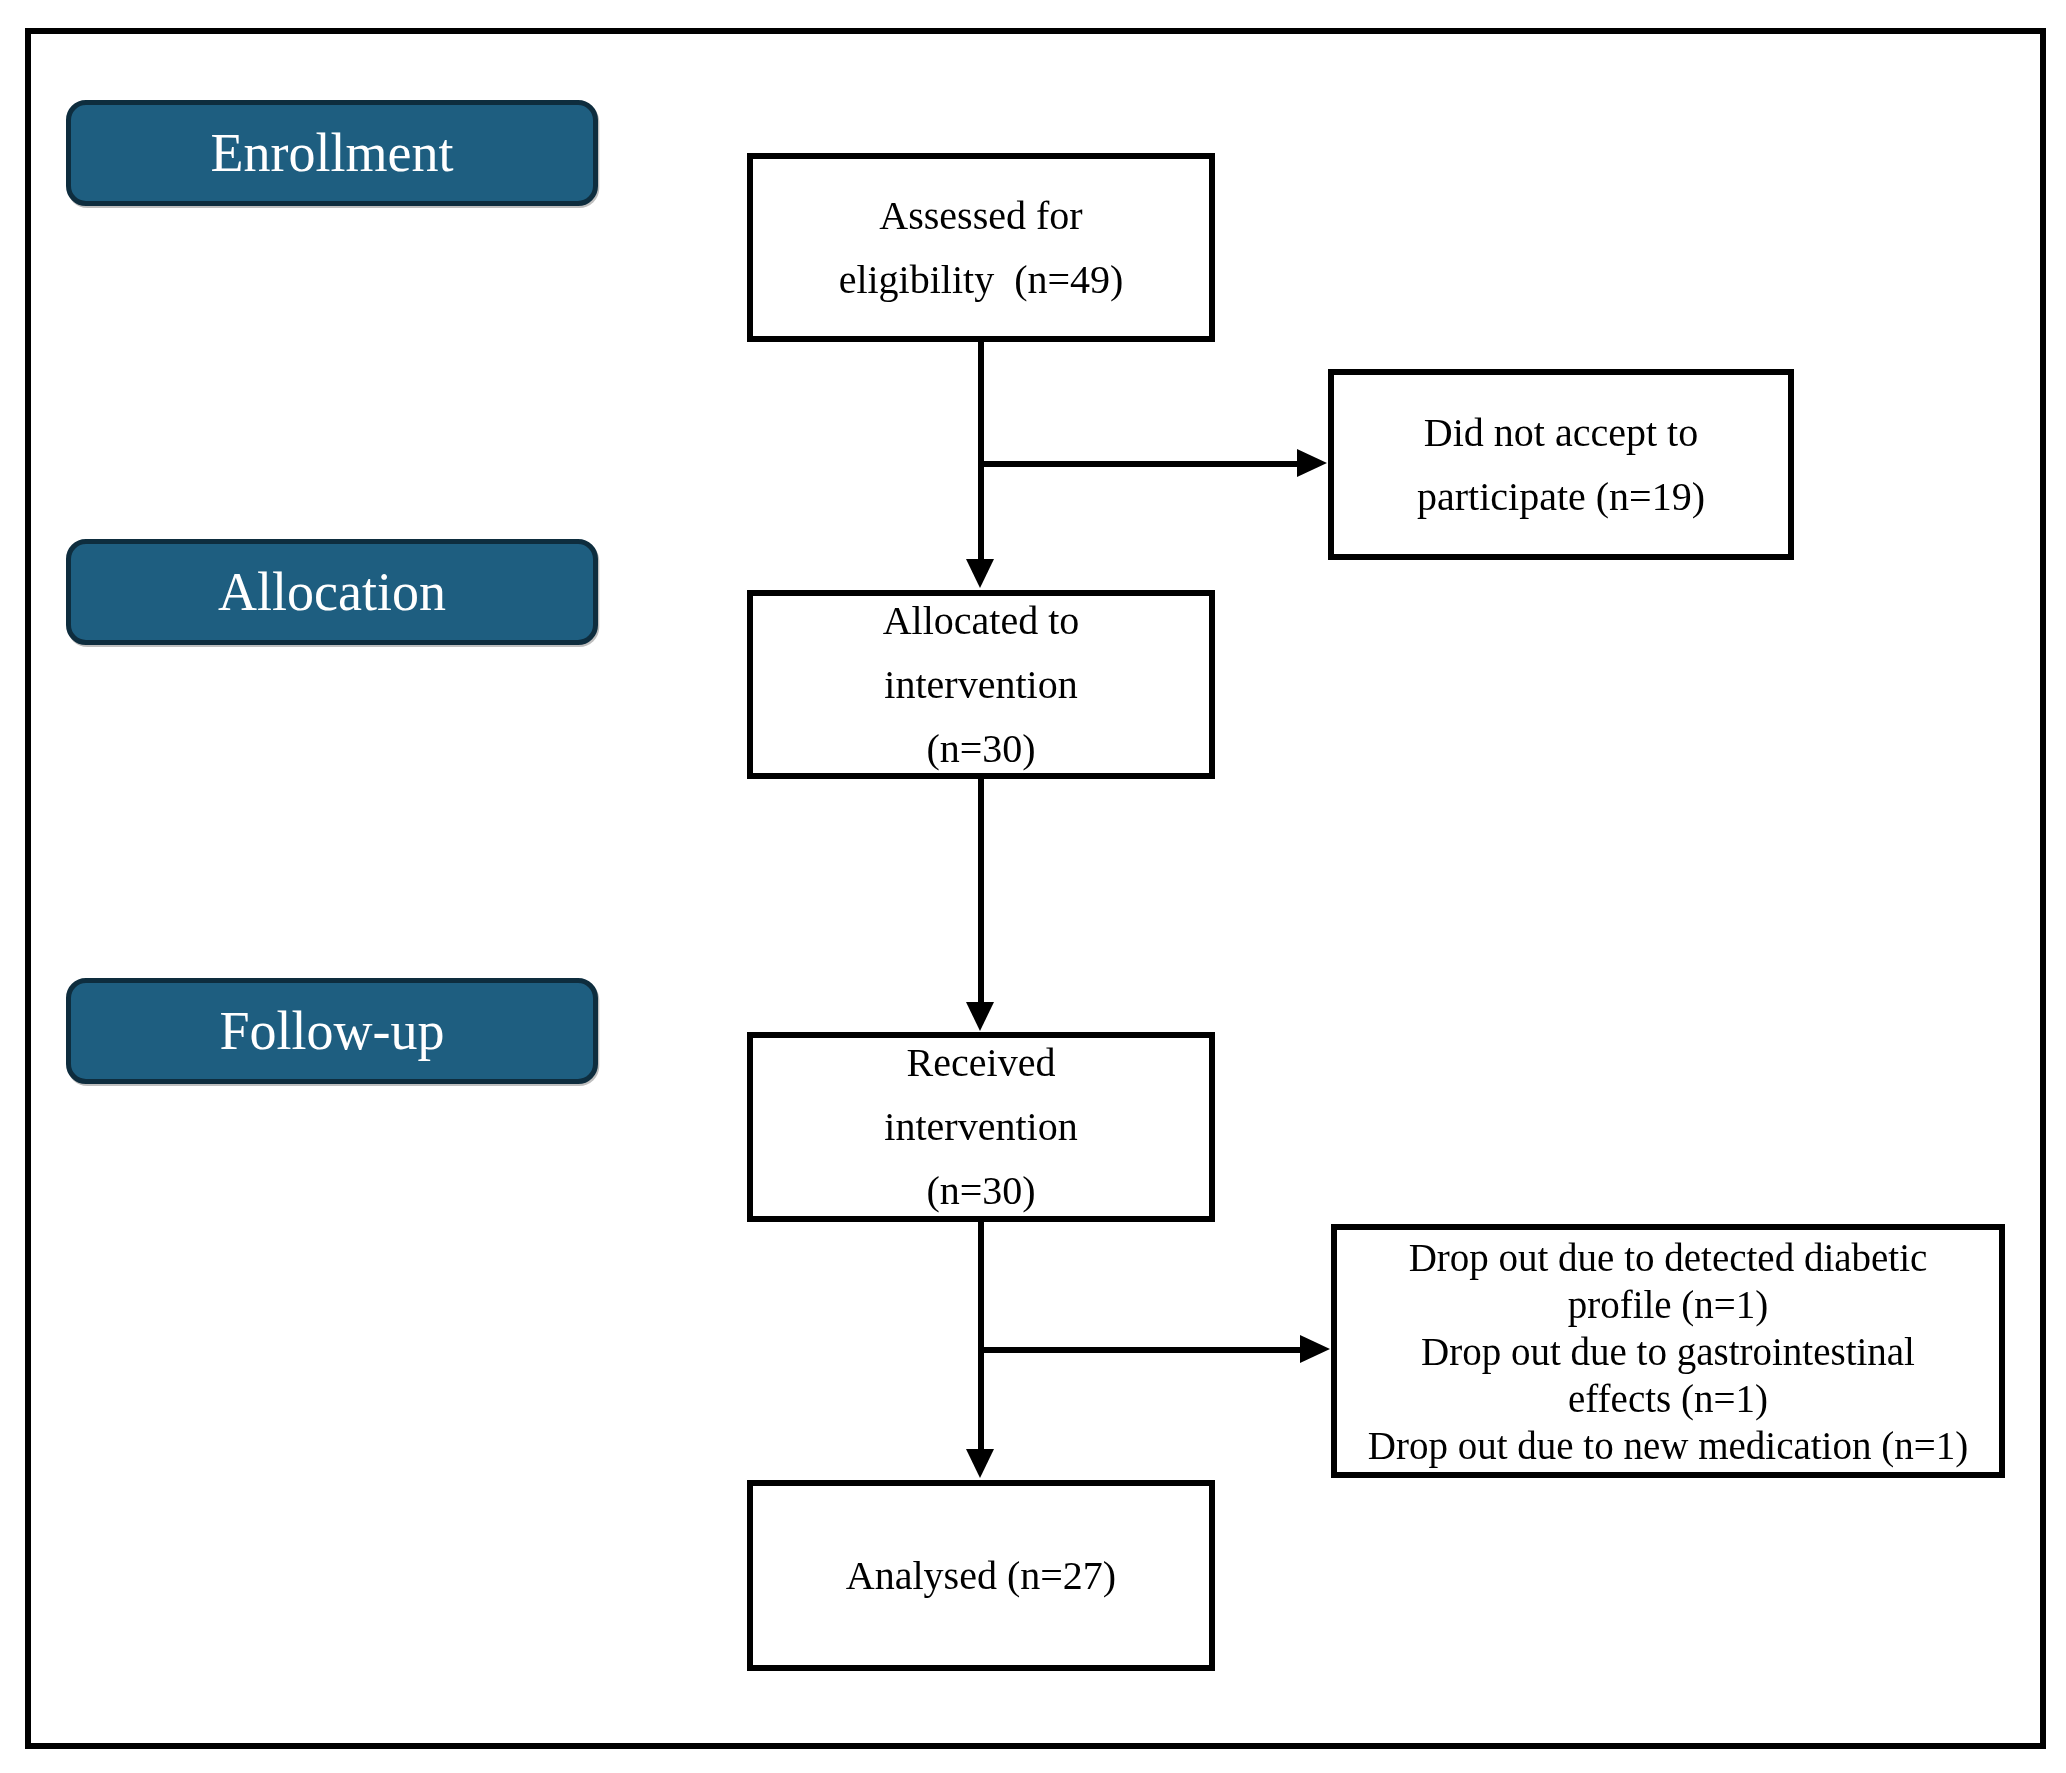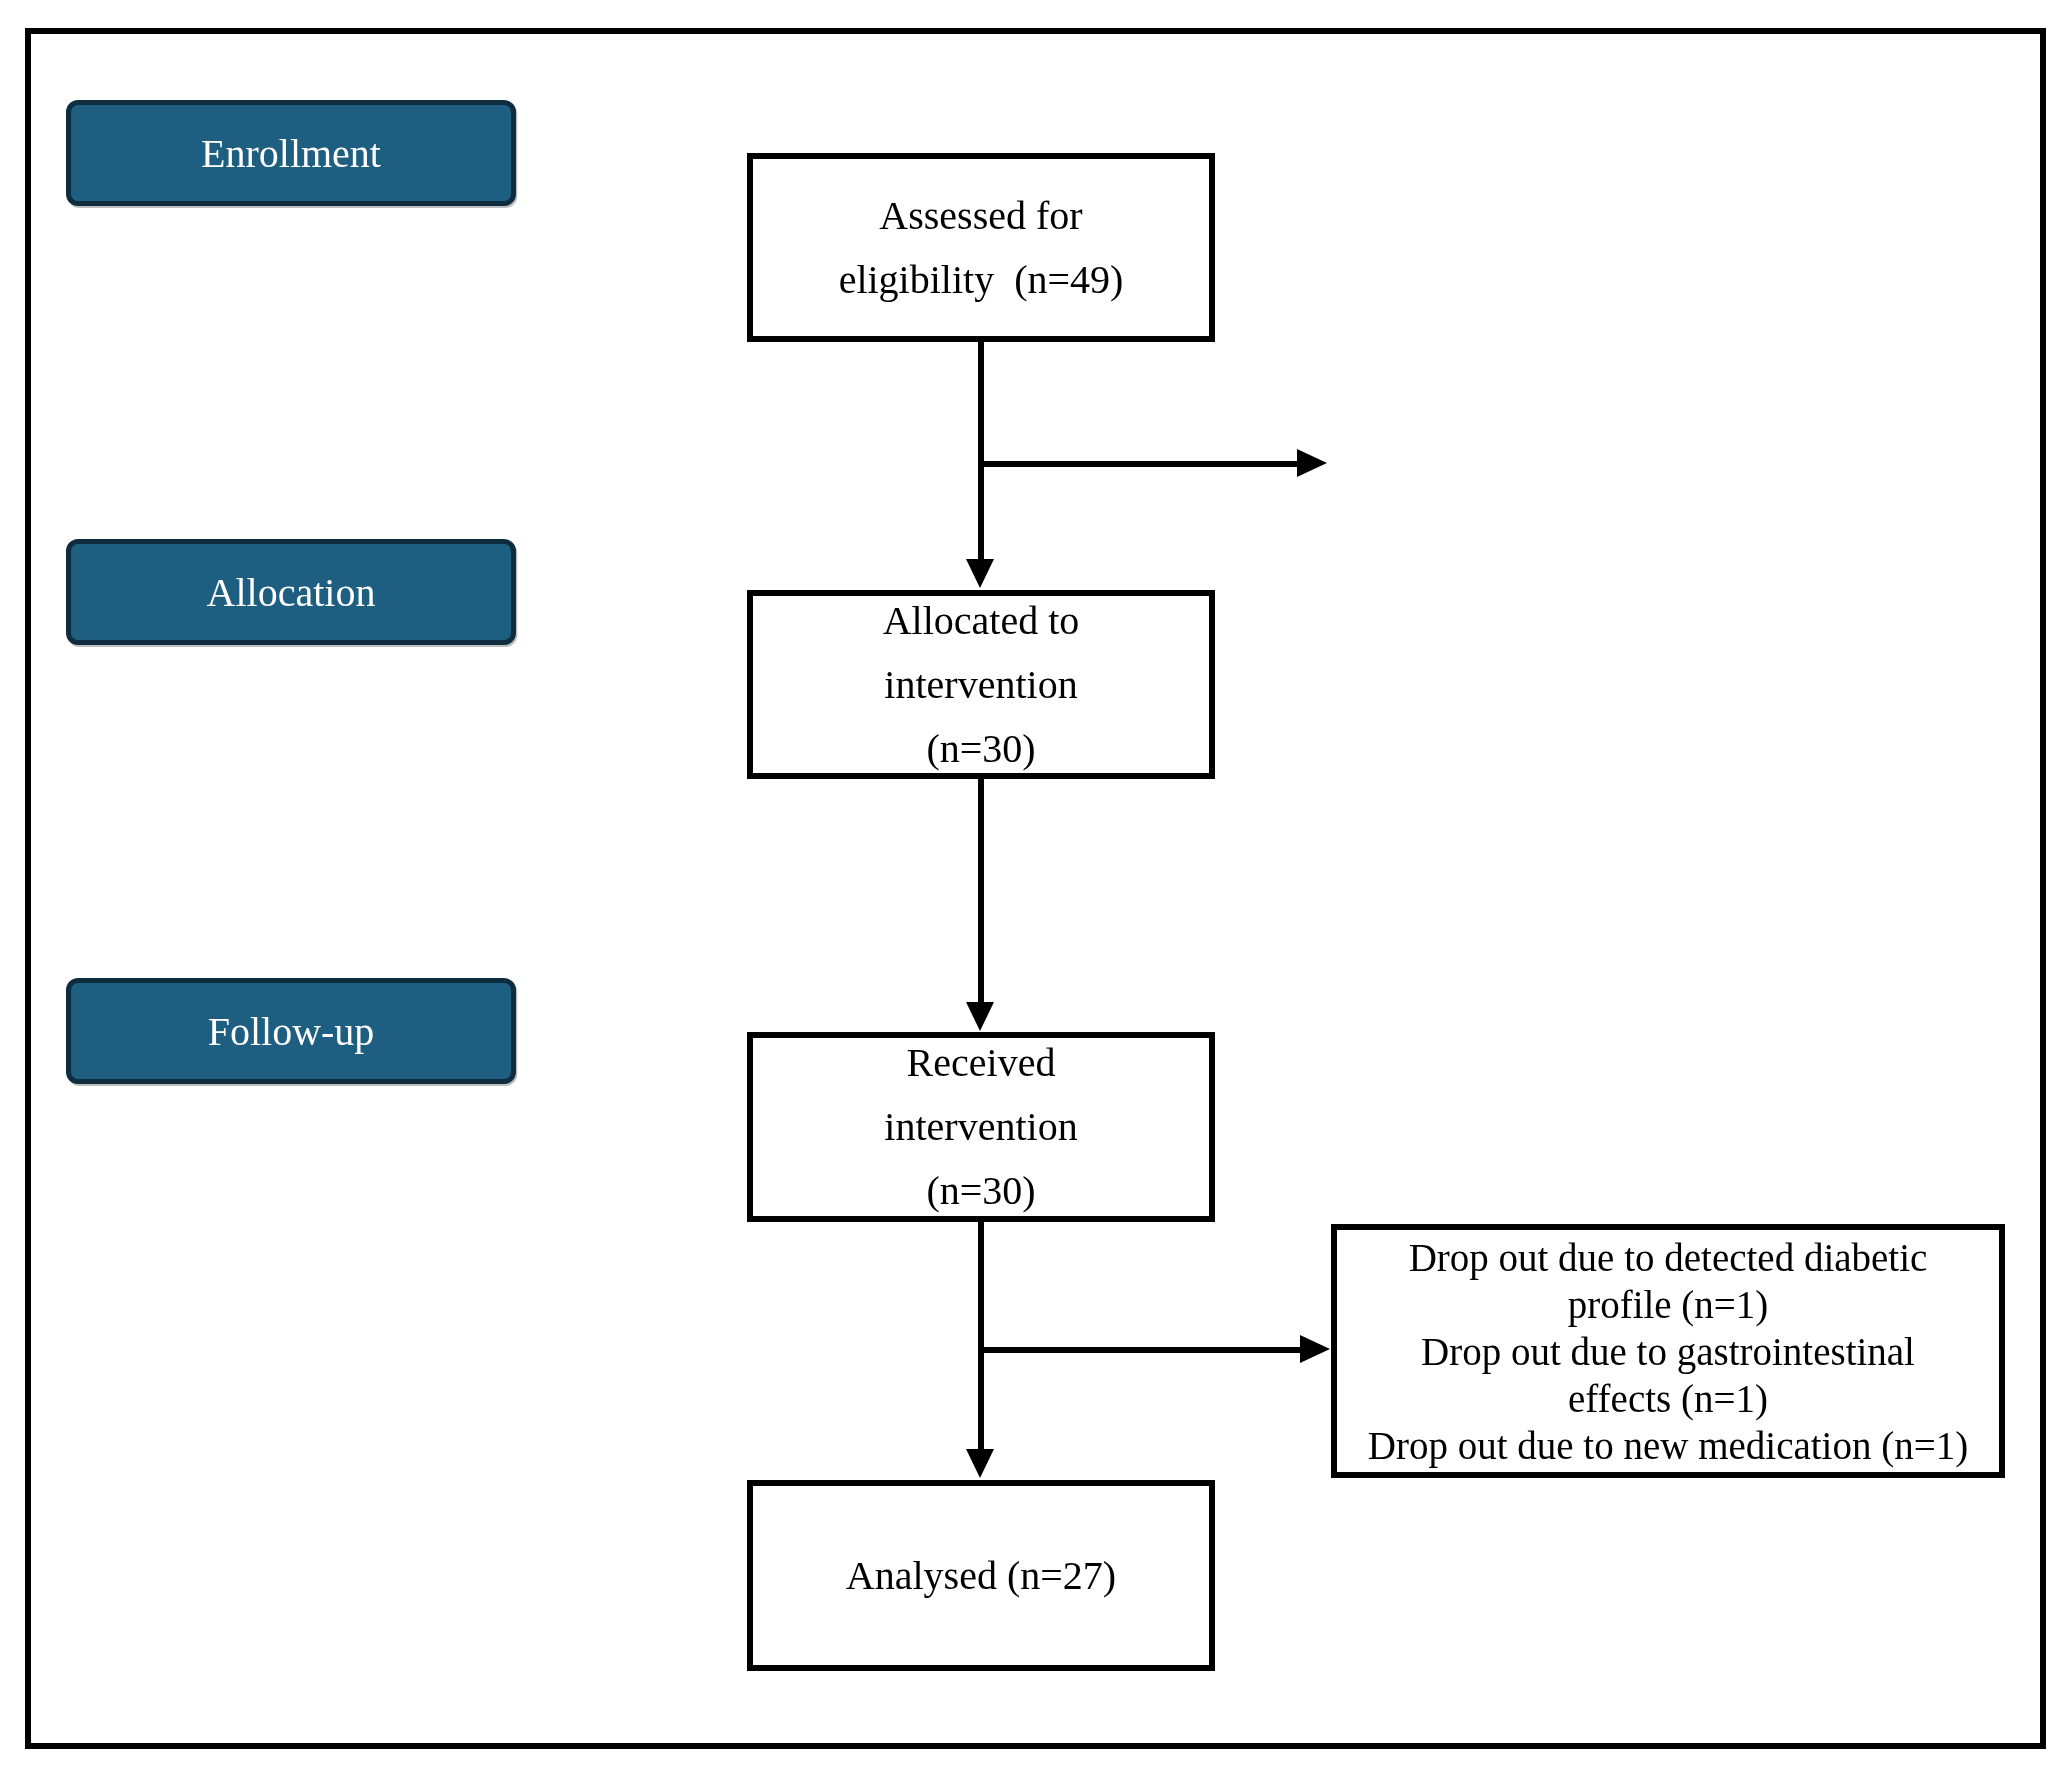--- a/index.html
+++ b/index.html
@@ -11,25 +11,25 @@
   .canvas{
     position:relative; width:2066px; height:1774px; background:var(--background);
     font-family:"Liberation Serif","DejaVu Serif",serif; color:var(--box-text);
   }
   .outer-frame{
     position:absolute; left:25.4px; top:28px; width:2009px; height:1709px;
     border:6px solid var(--box-border); background:transparent;
   }
   
   .stage{
-    position:absolute; left:66px; width:450px; height:106px;
+    position:absolute; left:66px; width:532px; height:106px;
     background:var(--stage-fill); border:5.4px solid var(--stage-border);
-    border-radius:12px; box-sizing:border-box;
+    border-radius:20px; box-sizing:border-box;
     display:flex; align-items:center; justify-content:center;
-    color:var(--stage-text); font-size:40px;
+    color:var(--stage-text); font-size:54px;
     box-shadow:1.3px 2px 0 rgba(0,0,0,0.25);
   }
   .stage.s0{top:100px;} .stage.s1{top:539px;text-align:center;} .stage.s2{top:978px;} .stage.s3{top:1421px;}
   
   .fbox{
     position:absolute; box-sizing:border-box;
     background:var(--box-fill); border:6px solid var(--box-border);
     display:flex; flex-direction:column; align-items:center; justify-content:center;
     text-align:center; font-size:40px; line-height:64px;
   }
@@ -70,20 +70,24 @@
   </div>
   <div class="stage s2">
     <span>Follow-up</span>
   </div>
 
   <div class="fbox box-assessed">
     <div class="box-line">Assessed for</div>
     <div class="box-line">eligibility  (n=49)</div>
   </div>
 
+  <div class="fbox box-didnot">
+    <div class="box-line">Did not accept to</div>
+    <div class="box-line">participate (n=19)</div>
+  </div>
 
   <div class="fbox box-allocated">
     <div class="box-line">Allocated to</div>
     <div class="box-line">intervention</div>
     <div class="box-line">(n=30)</div>
   </div>
 
   <div class="fbox box-received">
     <div class="box-line">Received</div>
     <div class="box-line">intervention</div>

